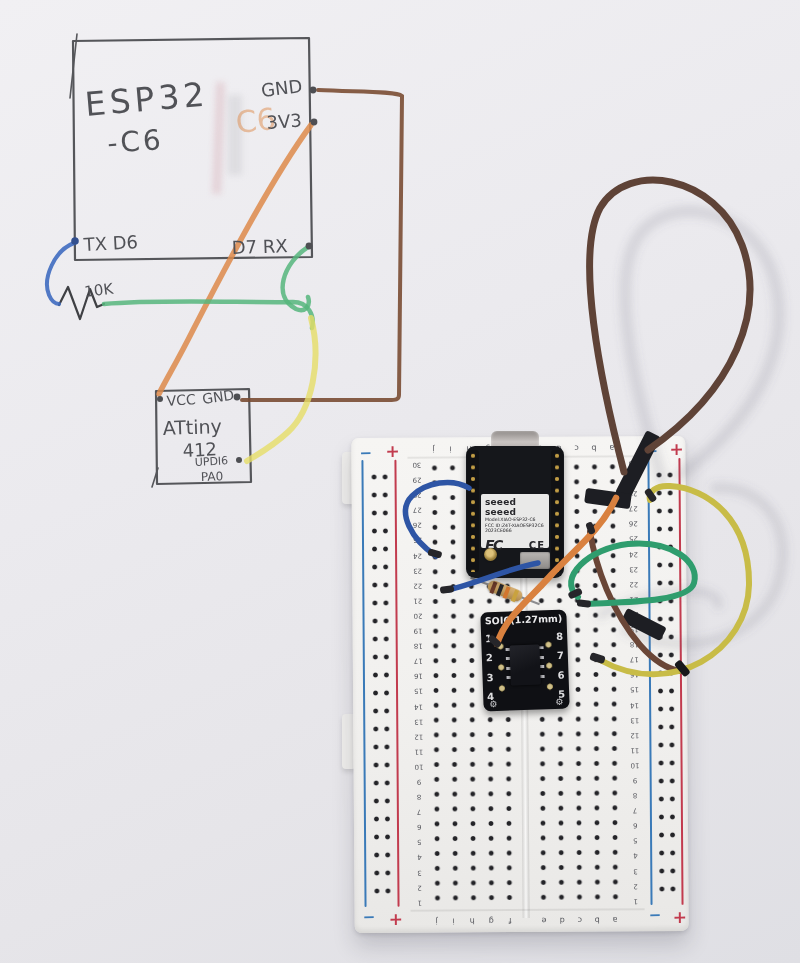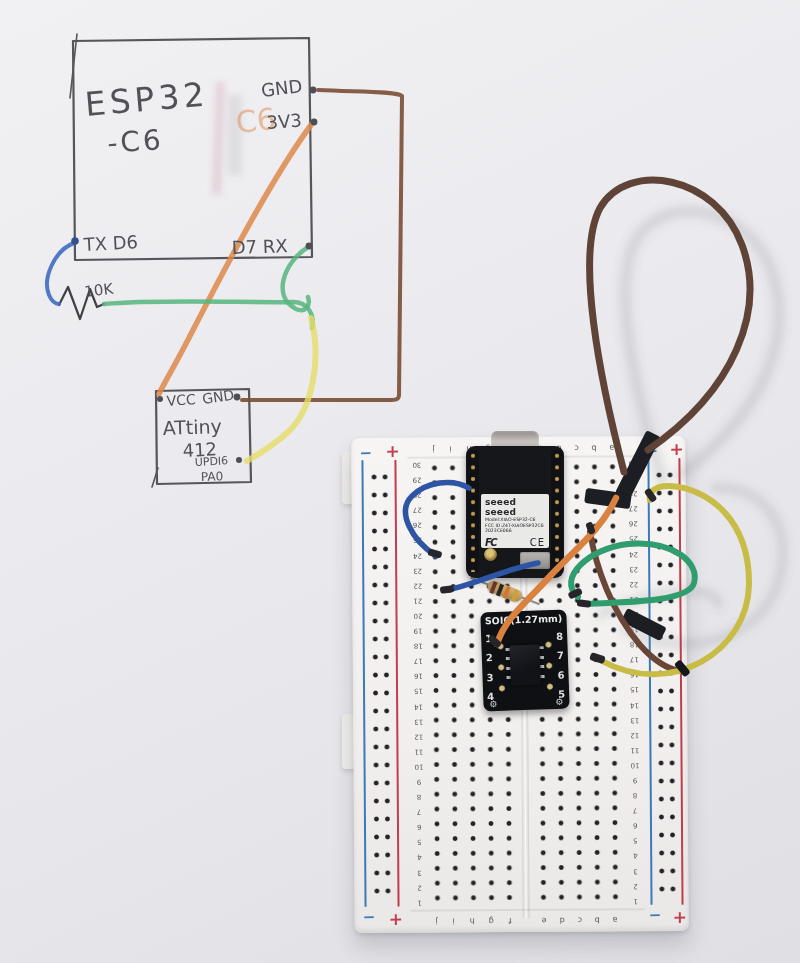--- a/index.html
+++ b/index.html
@@ -34,22 +34,22 @@
     background:linear-gradient(180deg,#8f8a88 0%,#c9c4c2 30%,#b3aeac 70%,#7e7a78 100%);
     box-shadow:inset 0 0 3px rgba(255,255,255,.5);border-bottom:3px solid #3c3a38;}
   .pinstrip{position:absolute;top:14px;bottom:6px;width:12px;background:#101114;border-radius:3px;
     background-image:radial-gradient(circle 2.2px at 50% 50%, #c9a84f 0, #b08d3c 1.8px, transparent 2.4px);
     background-size:12px 11.6px;}
   #xiao .sticker{position:absolute;left:15px;top:58px;width:68px;height:54px;background:#e9e9e8;border-radius:2px;
     padding:3px 4px;box-sizing:border-box;color:#26262a;}
   #xiao .brand{font-size:9px;font-weight:bold;letter-spacing:.2px;}
   #xiao .tiny{font-size:4.6px;line-height:1.25;}
   #xiao .marks{display:flex;justify-content:space-between;margin-top:3px;align-items:center;}
-  #xiao .fcmark{font-size:10px;font-weight:bold;font-style:italic;letter-spacing:-1.5px;}
-  #xiao .cemark{font-size:10px;font-weight:normal;letter-spacing:1px;}
+  #xiao .fcmark{font-size:14px;font-weight:bold;font-style:italic;letter-spacing:-1.5px;}
+  #xiao .cemark{font-size:10px;font-weight:bold;letter-spacing:1px;}
   #xiao .ufl{position:absolute;left:18px;top:112px;width:13px;height:13px;border-radius:50%;
     background:radial-gradient(circle at 45% 40%, #ddc27a 0 30%, #9a7f3a 60%, #6e5a28 100%);
     box-shadow:0 0 2px rgba(0,0,0,.6);}
   #xiao .pads{position:absolute;left:54px;top:116px;width:30px;height:17px;border-radius:2px;
     background:linear-gradient(180deg,#b9b6b3,#8d8a88);box-shadow:inset 0 0 2px #555;}
 
   
   #soic{position:absolute;left:482px;top:611px;width:86px;height:99px;transform:rotate(-2deg);
     background:#0f1014;border-radius:7px;box-shadow:0 4px 6px rgba(0,0,0,.35);color:#e8e8ea;}
   #soic .title{position:absolute;left:0;right:0;top:3px;text-align:center;font-size:9.5px;font-weight:bold;}

